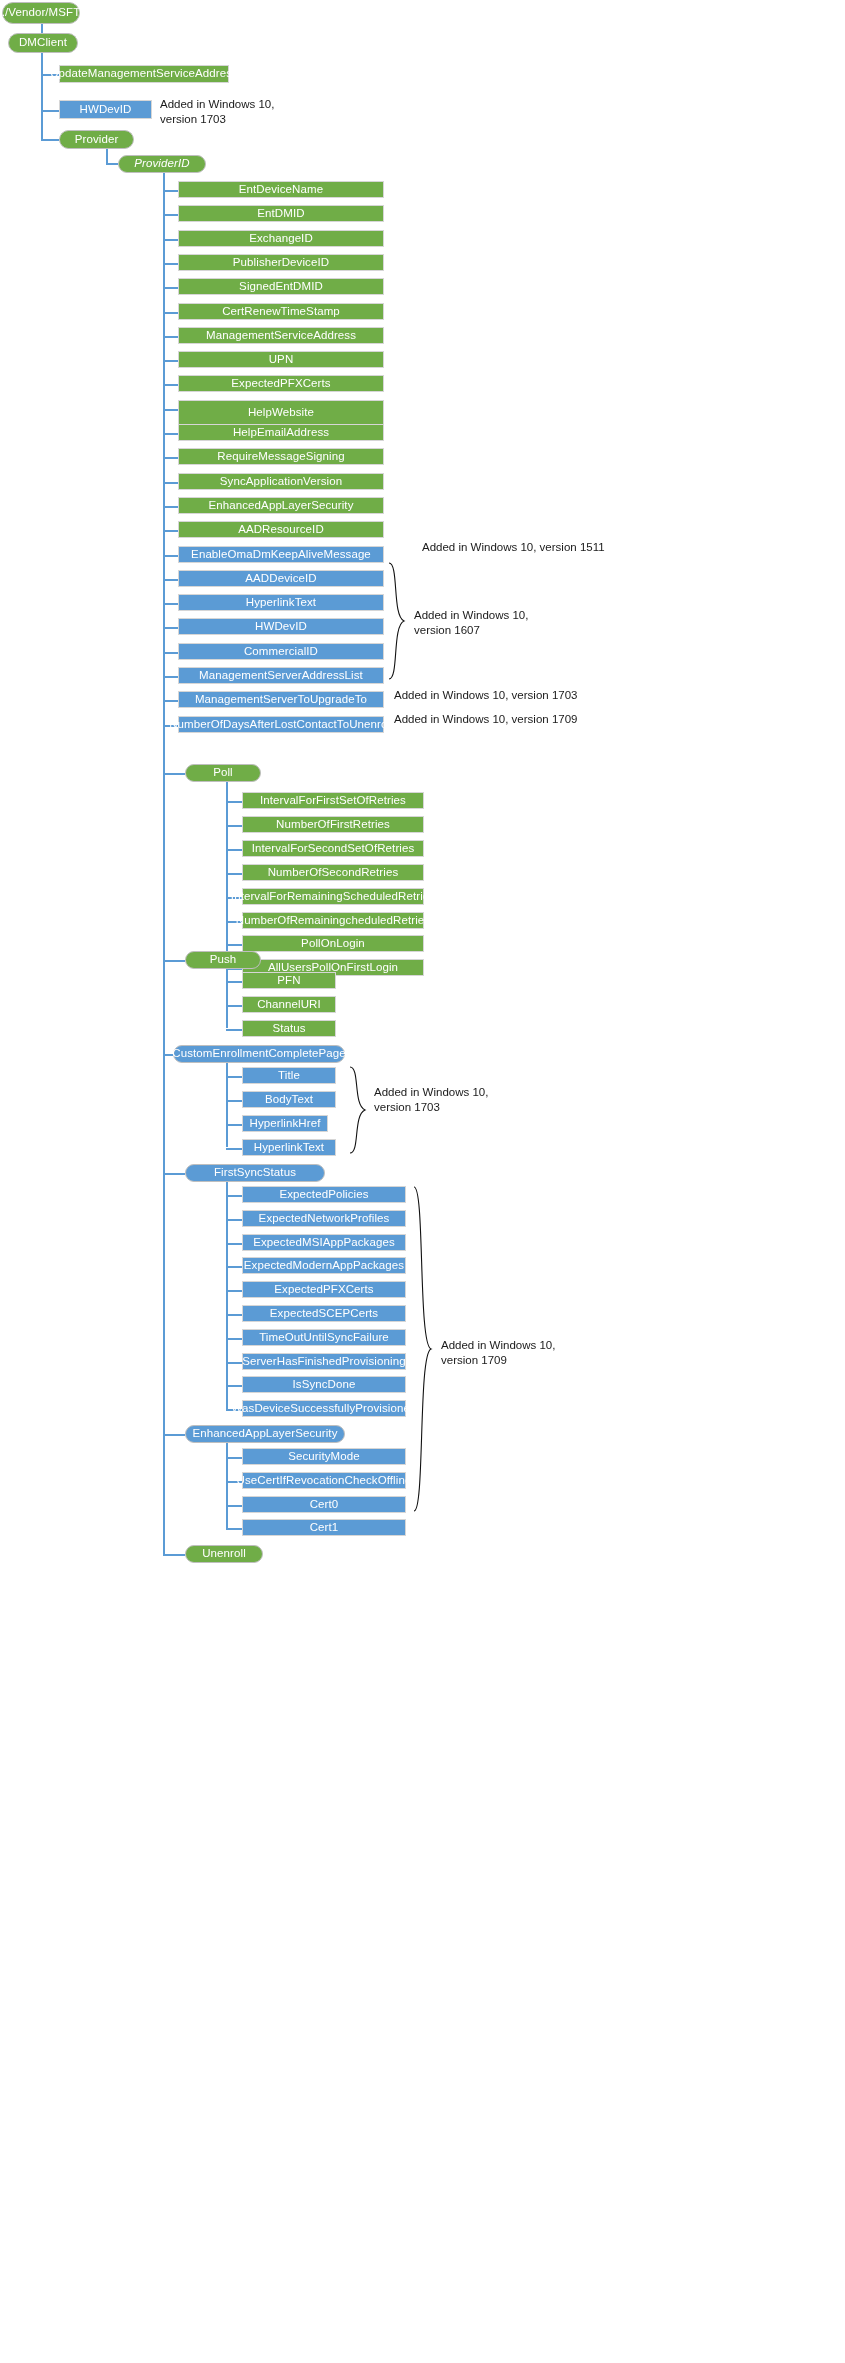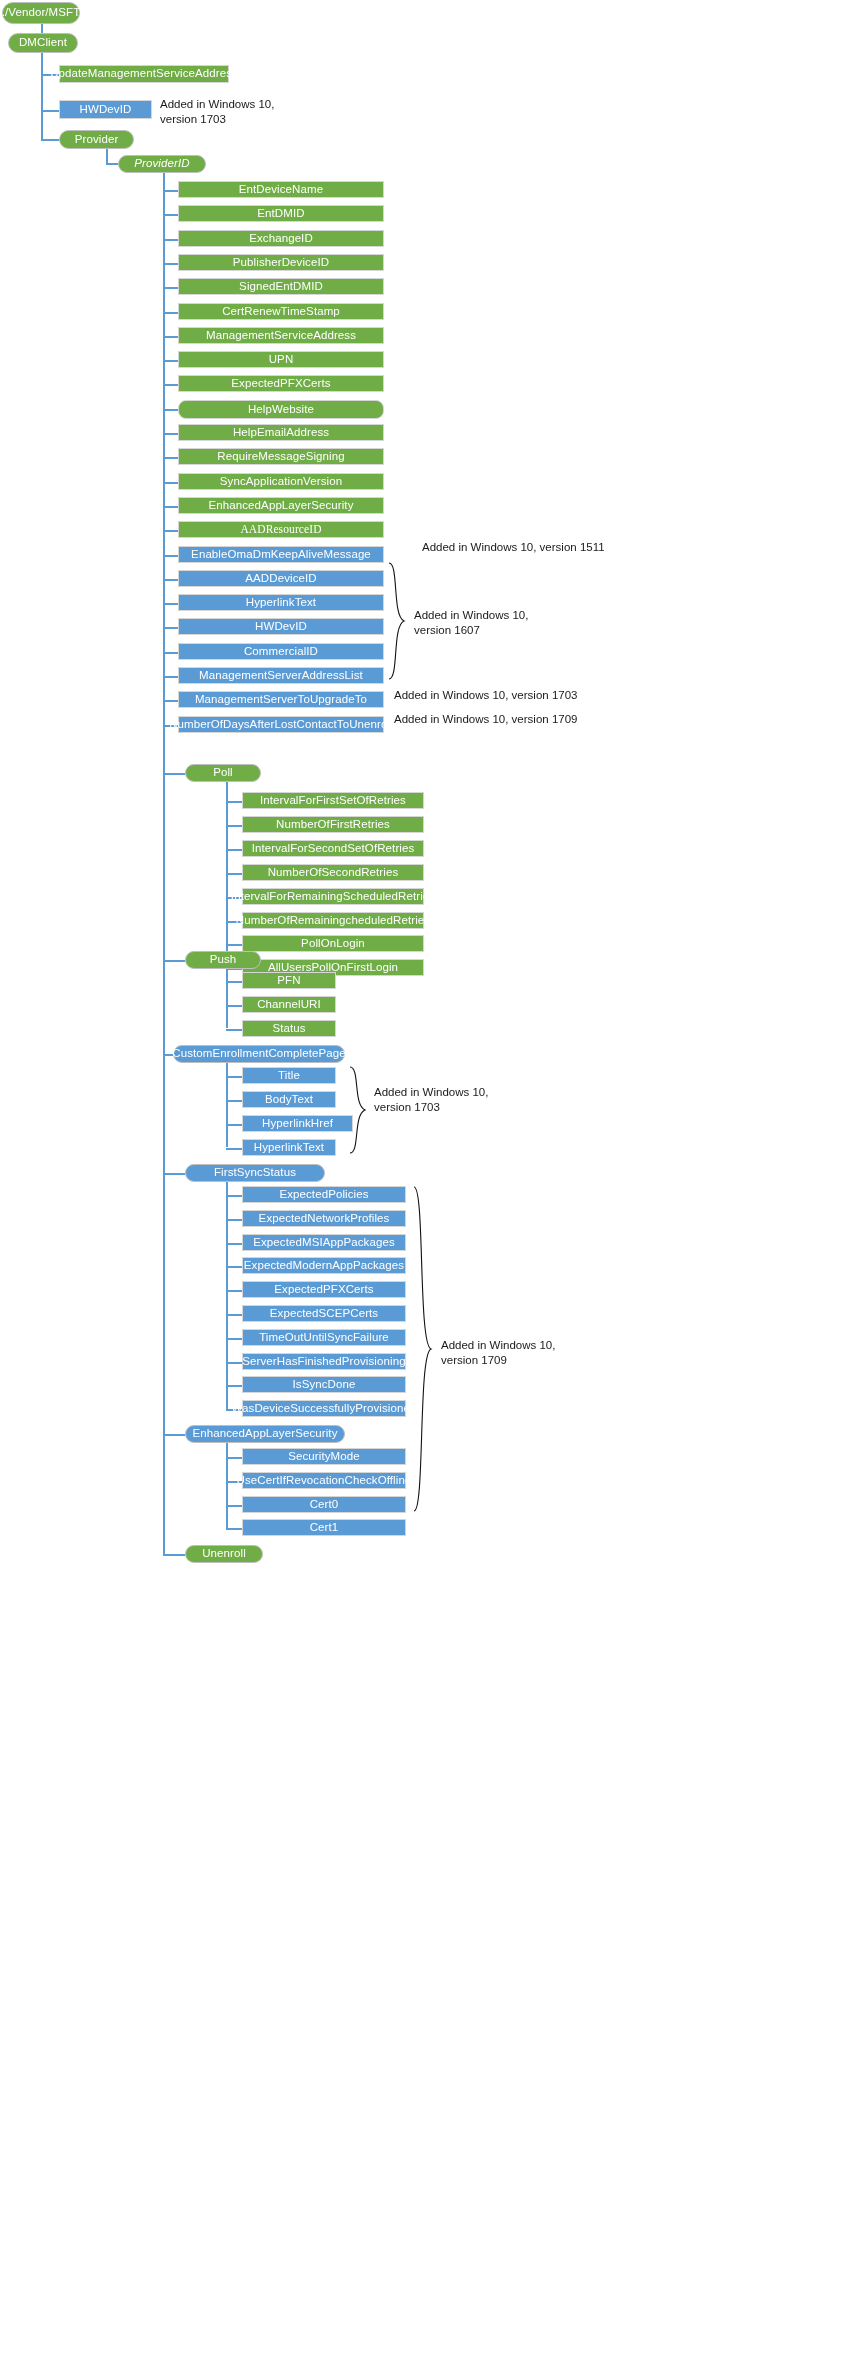--- a/index.html
+++ b/index.html
@@ -154,41 +154,41 @@
       </div>
       <div class="hline" style="left: 163px; top: 360px; width: 15px;"></div>
       <div class="node green rect" style="left: 178px; top: 351px; width: 206px; height: 17px;">
         <span>UPN</span>
       </div>
       <div class="hline" style="left: 163px; top: 384px; width: 15px;"></div>
       <div class="node green rect" style="left: 178px; top: 375px; width: 206px; height: 17px;">
         <span>ExpectedPFXCerts</span>
       </div>
       <div class="hline" style="left: 163px; top: 409px; width: 15px;"></div>
-      <div class="node green rect" style="left: 178px; top: 400px; width: 206px; height: 19px; border-radius: 8px;">
+      <div class="node green rect" style="left: 178px; top: 400px; width: 206px; height: 25px;">
         <span>HelpWebsite</span>
       </div>
       <div class="hline" style="left: 163px; top: 433px; width: 15px;"></div>
       <div class="node green rect" style="left: 178px; top: 424px; width: 206px; height: 17px;">
         <span>HelpEmailAddress</span>
       </div>
       <div class="hline" style="left: 163px; top: 457px; width: 15px;"></div>
       <div class="node green rect" style="left: 178px; top: 448px; width: 206px; height: 17px;">
         <span>RequireMessageSigning</span>
       </div>
       <div class="hline" style="left: 163px; top: 482px; width: 15px;"></div>
       <div class="node green rect" style="left: 178px; top: 473px; width: 206px; height: 17px;">
         <span>SyncApplicationVersion</span>
       </div>
       <div class="hline" style="left: 163px; top: 506px; width: 15px;"></div>
       <div class="node green rect" style="left: 178px; top: 497px; width: 206px; height: 17px;">
         <span>EnhancedAppLayerSecurity</span>
       </div>
       <div class="hline" style="left: 163px; top: 530px; width: 15px;"></div>
-      <div class="node green rect" style="left: 178px; top: 521px; width: 206px; height: 17px; font-family: Liberation Serif, serif;">
+      <div class="node green rect" style="left: 178px; top: 521px; width: 206px; height: 17px;">
         <span>AADResourceID</span>
       </div>
       <div class="hline" style="left: 163px; top: 555px; width: 15px;"></div>
       <div class="node blue rect" style="left: 178px; top: 546px; width: 206px; height: 17px;">
         <span>EnableOmaDmKeepAliveMessage</span>
       </div>
       <div class="hline" style="left: 163px; top: 579px; width: 15px;"></div>
       <div class="node blue rect" style="left: 178px; top: 570px; width: 206px; height: 17px; text-align: right;">
         <span>AADDeviceID</span>
       </div>
@@ -298,21 +298,21 @@
       <div class="vline" style="left: 226px; top: 1063px; height: 84px;"></div>
       <div class="hline" style="left: 226px; top: 1076px; width: 16px;"></div>
       <div class="node blue rect" style="left: 242px; top: 1067px; width: 94px; height: 17px;">
         <span>Title</span>
       </div>
       <div class="hline" style="left: 226px; top: 1100px; width: 16px;"></div>
       <div class="node blue rect" style="left: 242px; top: 1091px; width: 94px; height: 17px; text-align: right;">
         <span>BodyText</span>
       </div>
       <div class="hline" style="left: 226px; top: 1124px; width: 16px;"></div>
-      <div class="node blue rect" style="left: 242px; top: 1115px; width: 111px; height: 17px;">
+      <div class="node blue rect" style="left: 242px; top: 1115px; width: 86px; height: 17px;">
         <span>HyperlinkHref</span>
       </div>
       <div class="hline" style="left: 226px; top: 1148px; width: 16px;"></div>
       <div class="node blue rect" style="left: 242px; top: 1139px; width: 94px; height: 17px;">
         <span>HyperlinkText</span>
       </div>
     </div>
   <svg class="brace" style="left:349px; top:1066px; width:22px; height:88px;" viewBox="0 0 22 88" preserveAspectRatio="none">
     <path d="M1,1 C11,1 4,39 16,44 C4,49 11,87 1,87"></path>
   </svg>

